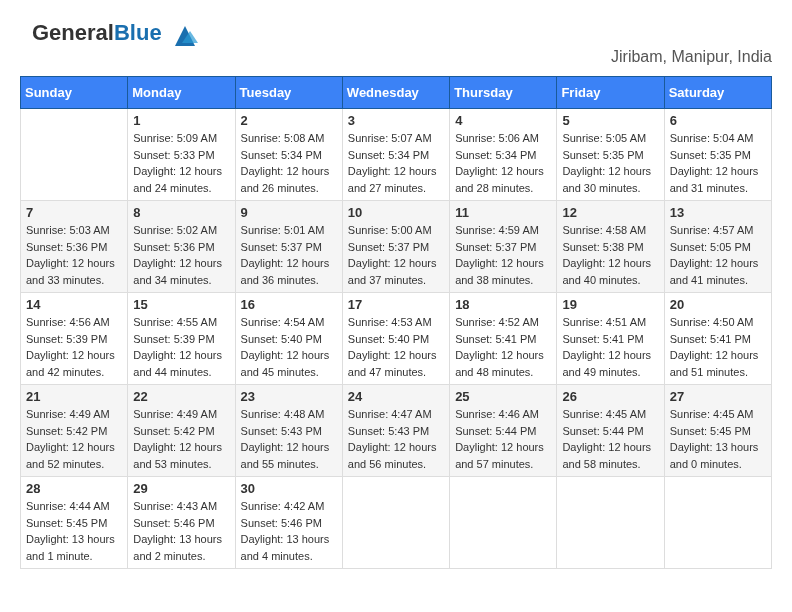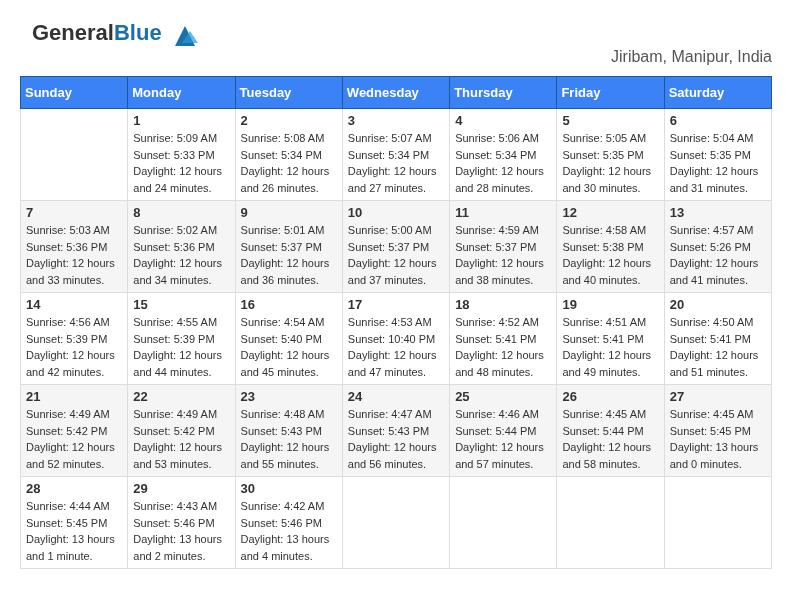--- a/index.html
+++ b/index.html
@@ -198,21 +198,21 @@
         <td>
           <span class="day-num">12</span>
           <div class="day-info" style="white-space: pre-line;">Sunrise: 4:58 AM
 Sunset: 5:38 PM
 Daylight: 12 hours
 and 40 minutes.</div>
         </td>
         <td>
           <span class="day-num">13</span>
           <div class="day-info" style="white-space: pre-line;">Sunrise: 4:57 AM
-Sunset: 5:26 PM
+Sunset: 5:05 PM
 Daylight: 12 hours
 and 41 minutes.</div>
         </td>
       </tr>
       <tr>
         <td>
           <span class="day-num">14</span>
           <div class="day-info" style="white-space: pre-line;">Sunrise: 4:56 AM
 Sunset: 5:39 PM
 Daylight: 12 hours
@@ -228,21 +228,21 @@
         <td>
           <span class="day-num">16</span>
           <div class="day-info" style="white-space: pre-line;">Sunrise: 4:54 AM
 Sunset: 5:40 PM
 Daylight: 12 hours
 and 45 minutes.</div>
         </td>
         <td>
           <span class="day-num">17</span>
           <div class="day-info" style="white-space: pre-line;">Sunrise: 4:53 AM
-Sunset: 10:40 PM
+Sunset: 5:40 PM
 Daylight: 12 hours
 and 47 minutes.</div>
         </td>
         <td>
           <span class="day-num">18</span>
           <div class="day-info" style="white-space: pre-line;">Sunrise: 4:52 AM
 Sunset: 5:41 PM
 Daylight: 12 hours
 and 48 minutes.</div>
         </td>

